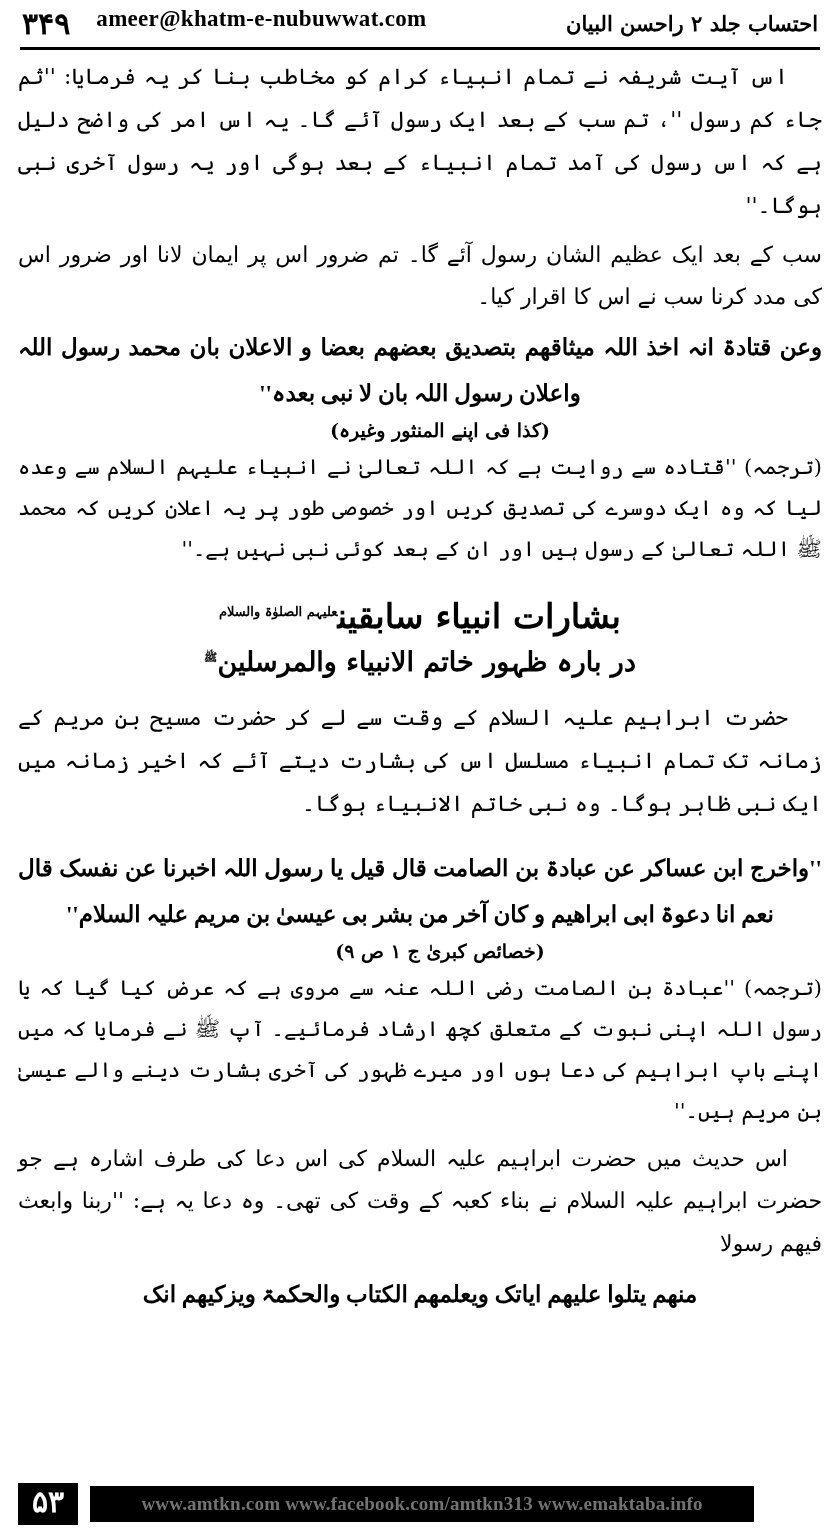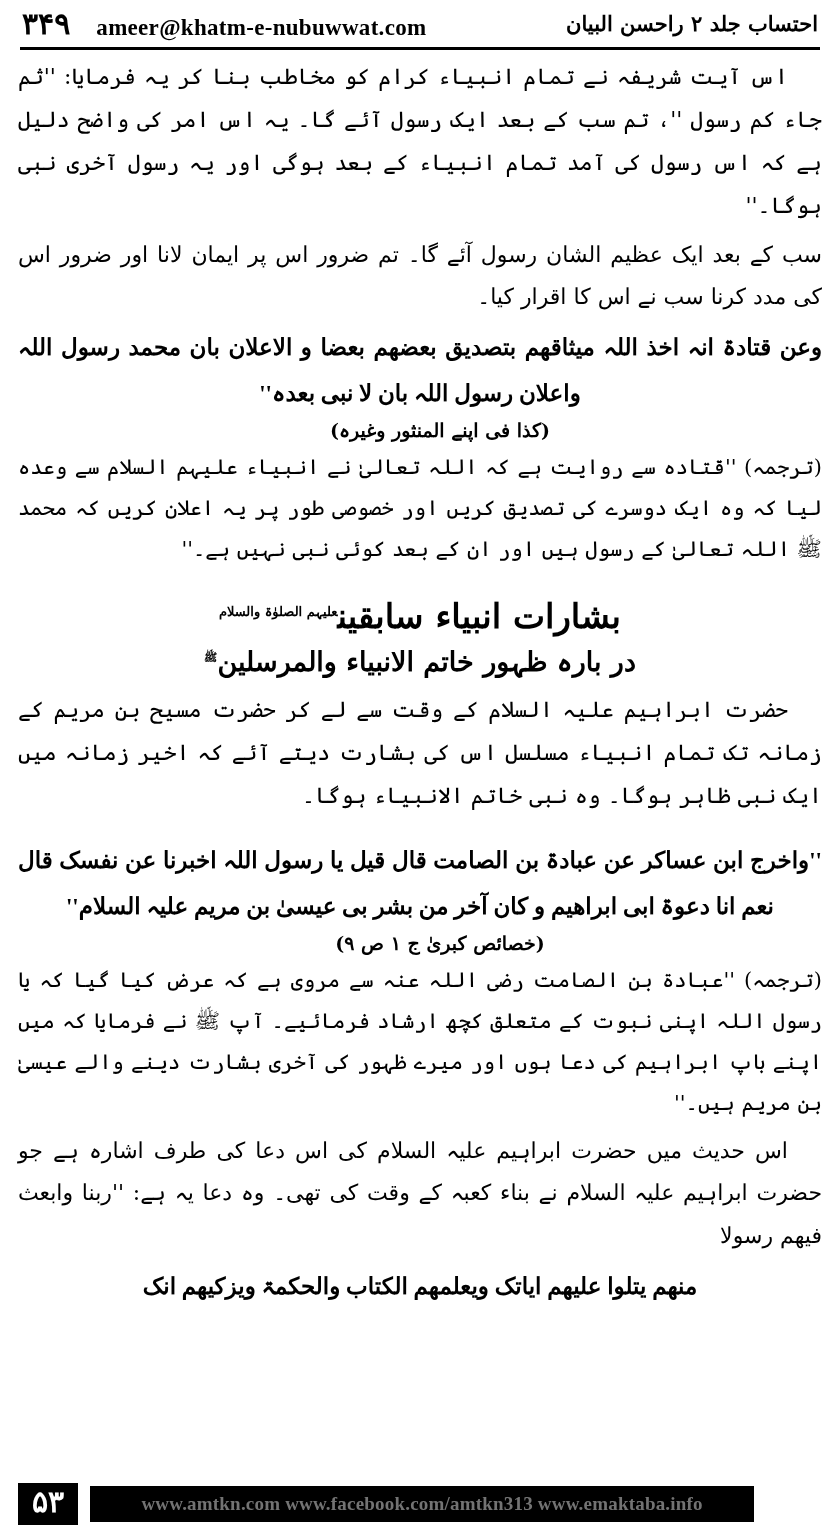--- a/index.html
+++ b/index.html
@@ -34,21 +34,21 @@
   .header-right {
     font-family: "DejaVu Serif", serif;
     font-size: 21px;
     font-weight: bold;
     direction: rtl;
     white-space: nowrap;
     letter-spacing: 0.5px;
   }
   .header-left {
     display: flex;
-    align-items: flex-end;
+    align-items: flex-start;
     gap: 26px;
     direction: ltr;
   }
   .page-number-top {
     font-family: "DejaVu Serif", serif;
     font-size: 30px;
     font-weight: bold;
     letter-spacing: 1px;
   }
   .header-email {
@@ -127,21 +127,21 @@
     direction: rtl;
     margin: 26px 0 6px 0;
     letter-spacing: 1px;
   }
   .heading-sub {
     font-family: "DejaVu Serif", serif;
     font-size: 27px;
     font-weight: bold;
     text-align: left;
     direction: rtl;
-    margin: 10px 0 12px 0;
+    margin: 10px 0 20px 0;
   }
   .honorific {
     font-size: 13px;
     vertical-align: super;
     font-weight: bold;
   }
   .honorific-sm {
     font-size: 11px;
     vertical-align: super;
   }

